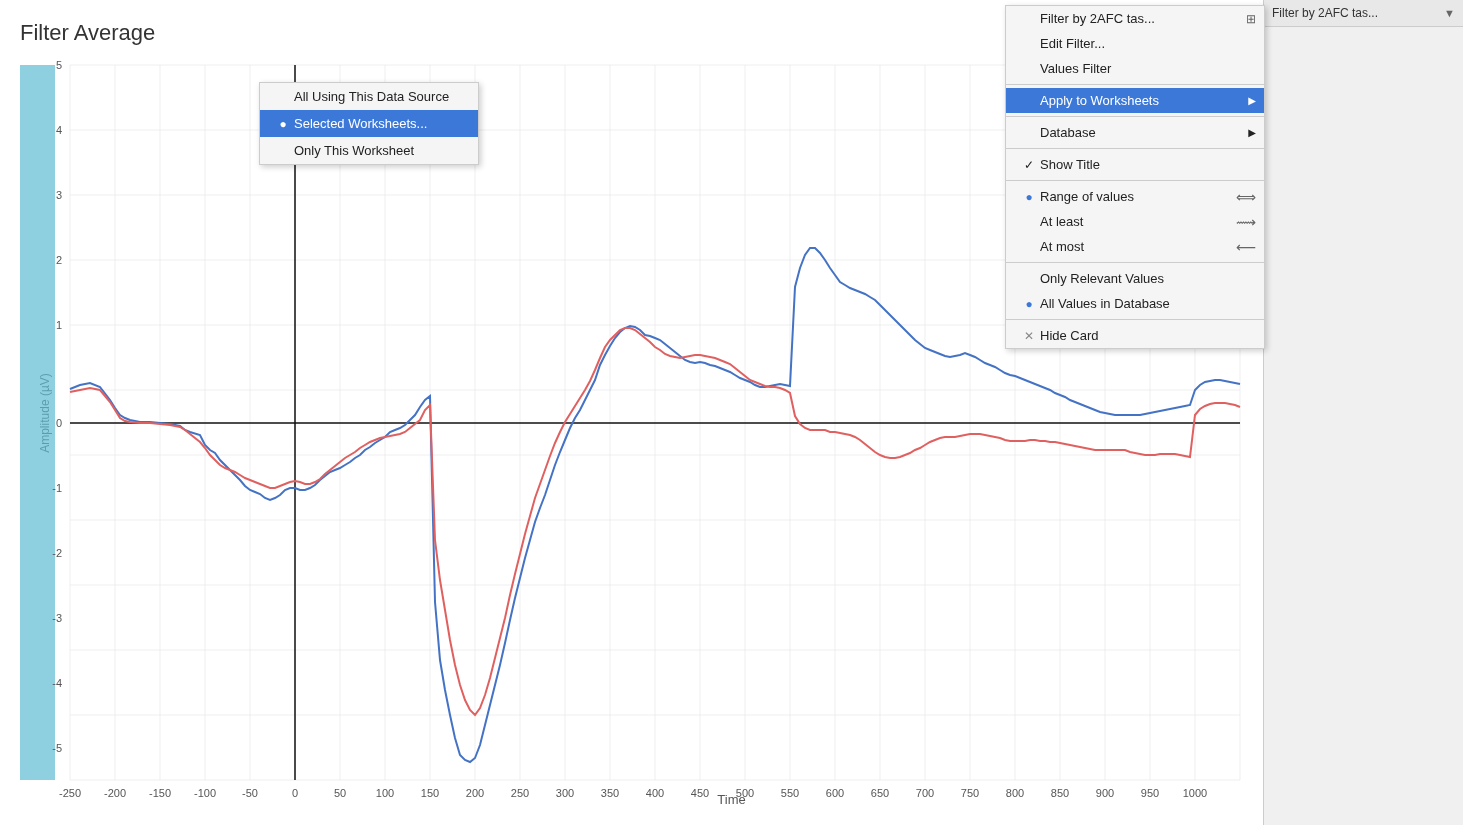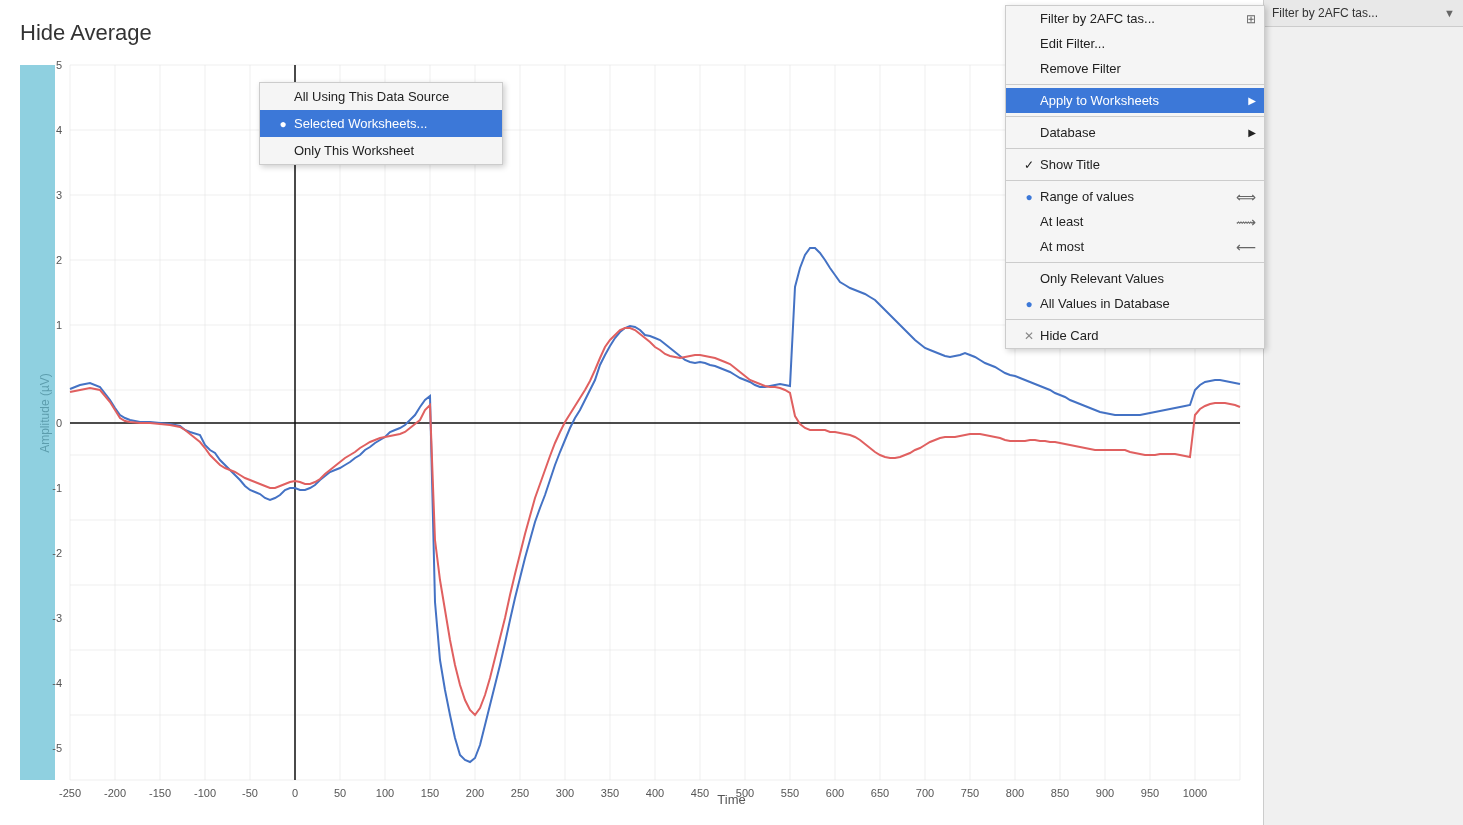--- a/index.html
+++ b/index.html
@@ -115,21 +115,21 @@
       right: 8px;
       font-size: 12px;
       color: #666;
     }
 
     
     .submenu {
       position: absolute;
       left: 259px;
       top: 79px;
-      width: 244px;
+      width: 220px;
       background: #f5f5f5;
       border: 1px solid #ccc;
       box-shadow: 2px 2px 6px rgba(0,0,0,0.2);
       z-index: 101;
       font-size: 13px;
     }
 
     .submenu-item {
       padding: 6px 16px;
       cursor: pointer;
@@ -179,21 +179,21 @@
       font-size: 13px;
       color: #555;
       text-align: right;
     }
   </style>
 </head>
 <body>
 
 <div id="chart-area">
 
-  <div class="chart-title">Hide Average</div>
+  <div class="chart-title">Filter Average</div>
 
   <div class="y-axis-label">Amplitude (µV)</div>
 
   <div class="x-axis-label">Time</div>
 
   <svg class="chart-svg" width="1260" height="825" viewBox="0 0 1260 825" style="left:0;top:0;">
 
     <rect x="20" y="65" width="35" height="715" fill="#5fbcd3" opacity="0.7"></rect>
 
     <rect x="70" y="65" width="1170" height="715" fill="#fff" stroke="none"></rect>
@@ -751,21 +751,21 @@
       <span class="bullet"></span>
       <span>Filter by 2AFC tas...</span>
       <span class="shortcut-icon">⊞</span>
     </div>
     <div class="context-menu-item">
       <span class="bullet"></span>
       <span>Edit Filter...</span>
     </div>
     <div class="context-menu-item">
       <span class="bullet"></span>
-      <span>Remove Filter</span>
+      <span>Values Filter</span>
     </div>
     <div class="context-menu-separator"></div>
     <div class="context-menu-item highlighted">
       <span class="bullet"></span>
       <span>Apply to Worksheets</span>
       <span class="arrow">▶</span>
     </div>
     <div class="context-menu-separator"></div>
     <div class="context-menu-item">
       <span class="bullet"></span>

